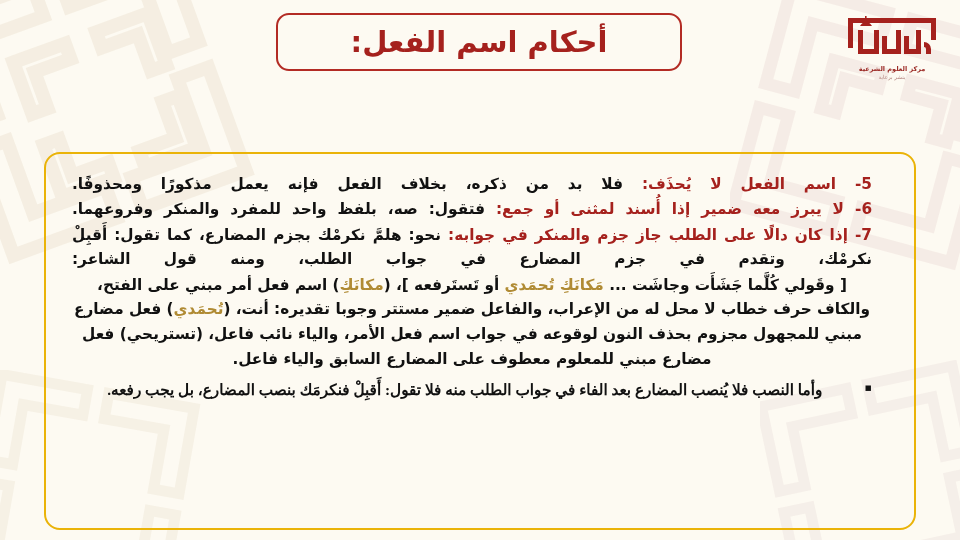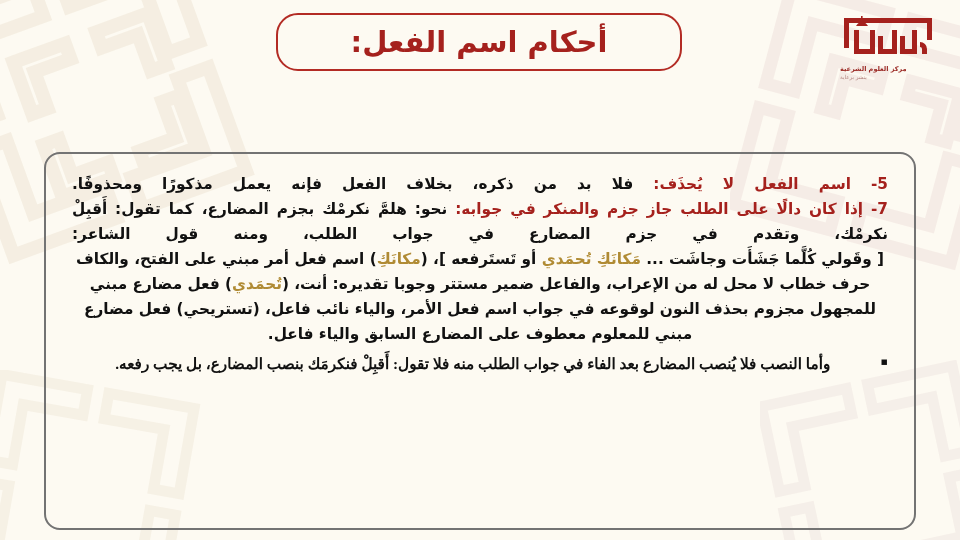--- a/index.html
+++ b/index.html
@@ -33,21 +33,21 @@
   .pattern.botright { right: -60px; bottom: -80px; width: 260px; height: 260px; }
 
   
   #title-box {
     position: absolute;
     left: 276px;
     top: 13px;
     width: 406px;
     height: 58px;
     border: 2px solid #b32b24;
-    border-radius: 22px;
+    border-radius: 13px;
     background: #fdfaf2;
     display: flex;
     align-items: center;
     justify-content: center;
     box-sizing: border-box;
   }
   #title-text {
     color: #a5211d;
     font-size: 29px;
     font-weight: bold;
@@ -59,21 +59,21 @@
 
   
   #logo {
     position: absolute;
     right: 16px;
     top: 16px;
     width: 104px;
     height: 82px;
     display: flex;
     flex-direction: column;
-    align-items: flex-end;
+    align-items: center;
     justify-content: flex-start;
   }
   #logo-mark {
     display: block;
   }
   #logo-sub1 {
     color: #9b2a25;
     font-size: 6.5px;
     font-family: "DejaVu Sans", "Liberation Sans", sans-serif;
     font-weight: bold;
@@ -89,25 +89,25 @@
     white-space: nowrap;
   }
 
   
   #content-frame {
     position: absolute;
     left: 44px;
     top: 152px;
     width: 872px;
     height: 378px;
-    border: 2px solid #737373;
+    border: 2px solid #eab308;
     border-radius: 16px;
     box-sizing: border-box;
     background: transparent;
-    padding: 18px 26px 10px 26px;
+    padding: 18px 42px 10px 26px;
   }
 
   #body-text {
     direction: rtl;
     text-align: justify;
     text-align-last: center;
     color: #111111;
     font-size: 15.3px;
     line-height: 1.62;
     font-family: "DejaVu Sans", "Liberation Sans", sans-serif;
@@ -228,20 +228,25 @@
 
   <div id="content-frame">
     <div id="body-text">
 
       <p class="para just-both">
         <span class="red">5-</span>
         <span class="red">اسم الفعل لا يُحذَف:</span>
         <span class="black">فلا بد من ذكره، بخلاف الفعل فإنه يعمل مذكورًا ومحذوفًا.</span>
       </p>
 
+      <p class="para just-both">
+        <span class="red">6-</span>
+        <span class="red">لا يبرز معه ضمير إذا أُسند لمثنى أو جمع:</span>
+        <span class="black">فتقول: صه، بلفظ واحد للمفرد والمنكر وفروعهما.</span>
+      </p>
 
       <p class="para just-both">
         <span class="red">7-</span>
         <span class="red">إذا كان دالًا على الطلب جاز جزم والمنكر في جوابه:</span>
         <span class="black">نحو: هلمَّ نكرمْك بجزم المضارع، كما تقول: أَقبِلْ نكرمْك، وتقدم في جزم المضارع في جواب الطلب، ومنه قول الشاعر:</span>
       </p>
 
       <p class="para verse-line">
         <span class="black">[</span>
         <span class="black">وقَولي كُلَّما جَشَأَت وجاشَت ...</span>

